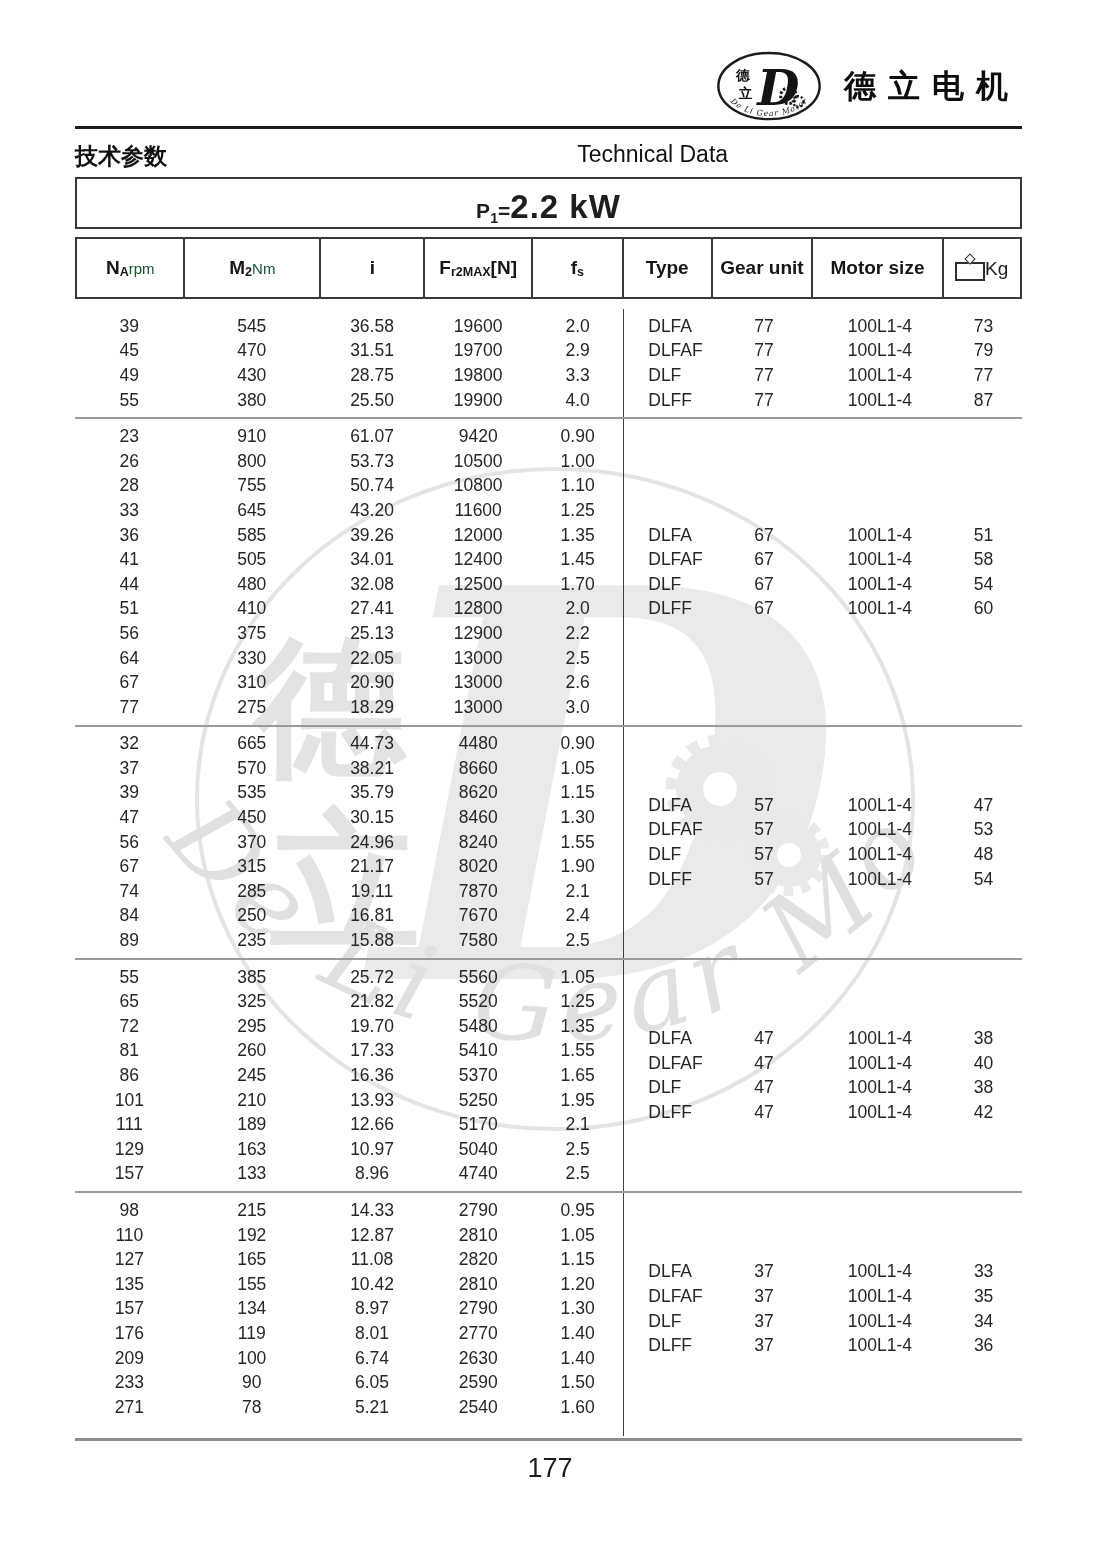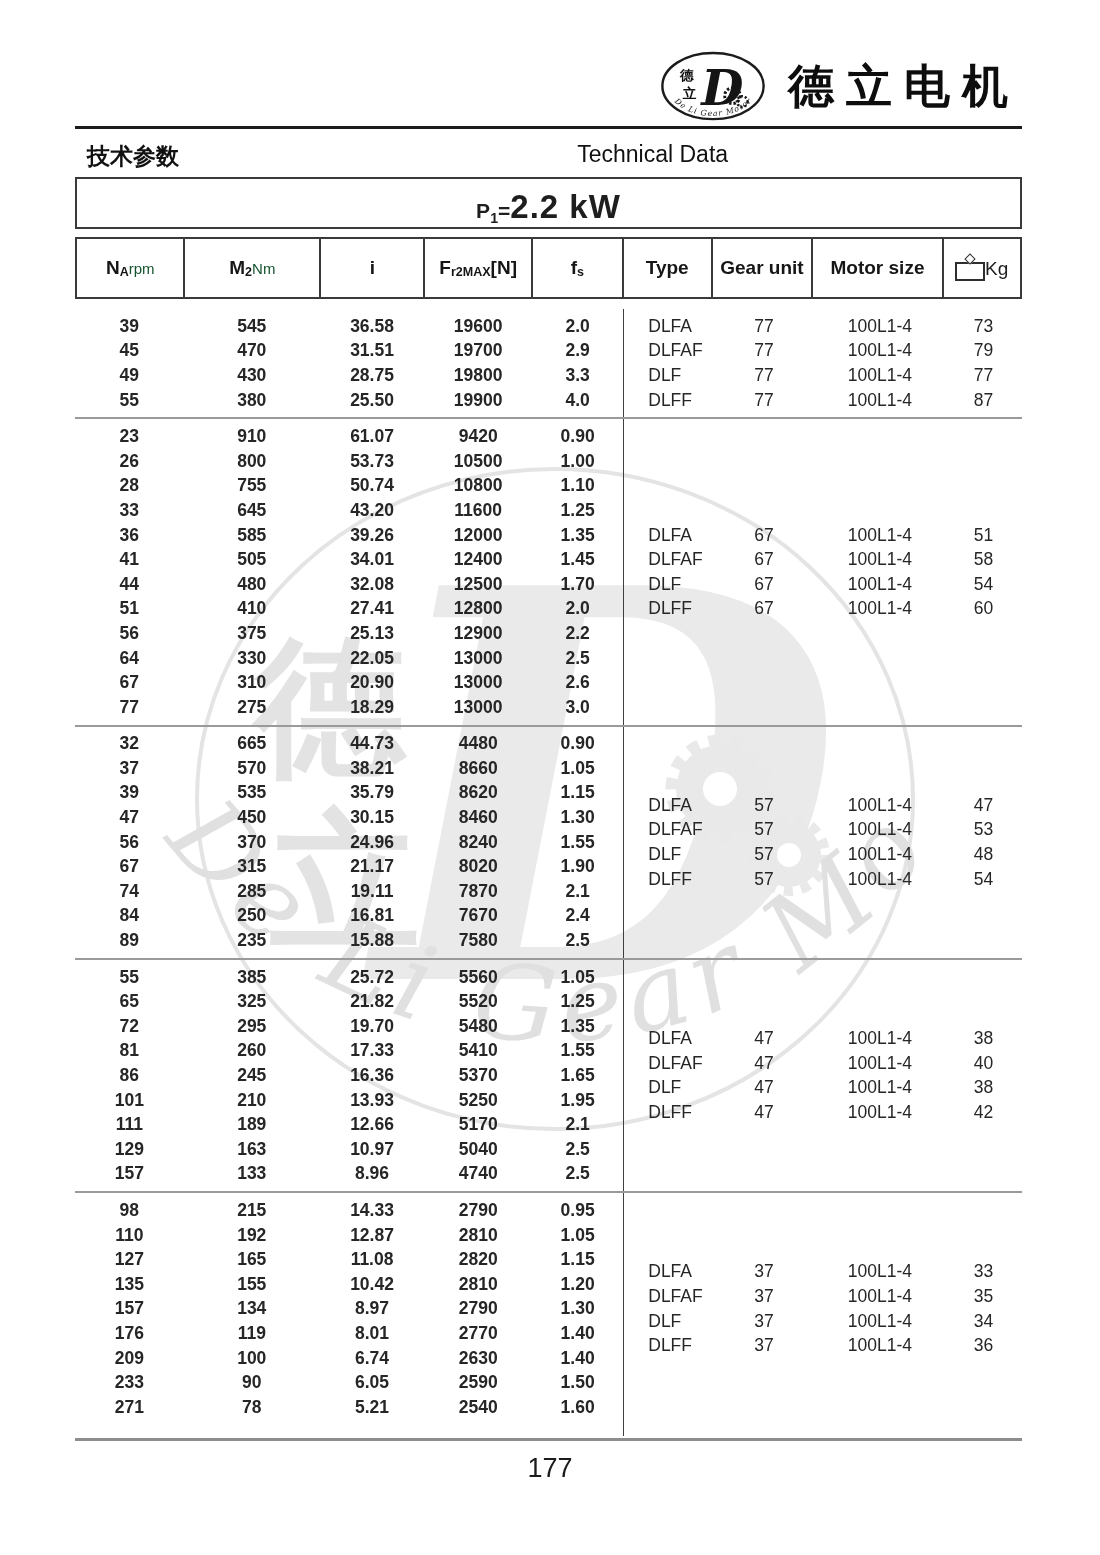--- a/index.html
+++ b/index.html
@@ -10,26 +10,26 @@
     font-family:"Liberation Sans", sans-serif; color:#1e1e1e;
   }
   
   .brand-row {
     padding-top:50px; margin:0 80px 0 75px; height:124px;
     display:flex; justify-content:flex-end; align-items:center; gap:20px;
   }
   .brand-logo { width:110px; height:74px; flex:0 0 auto; }
   .brand-name {
     font-family:"DejaVu Serif", serif; font-weight:bold;
-    font-size:46px; letter-spacing:12px; color:#0d0d0d; white-space:nowrap;
+    font-size:32px; letter-spacing:12px; color:#0d0d0d; white-space:nowrap;
   }
   .top-rule { margin:2px 78px 0 75px; height:3px; background:#1b1b1b; }
   
   .header-labels { position:relative; margin:12px 78px 0 75px; height:30px; }
-  .hl-zh { position:absolute; left:12px; top:0; font-size:23px; font-weight:bold; color:#111; }
+  .hl-zh { position:absolute; left:0; top:0; font-size:23px; font-weight:bold; color:#111; }
   .hl-en { position:absolute; left:61%; top:0; transform:translateX(-50%); font-size:23px; font-weight:normal; color:#111; }
   
   .title-box {
     margin:6px 78px 0 75px; height:52px; border:2px solid #3a3a3a;
     display:flex; align-items:baseline; justify-content:center; padding-top:9px;
   }
   .p-small { font-size:21px; font-weight:bold; }
   .p-small .ss { font-size:0.68em; }
   .p-big { font-size:33px; font-weight:bold; letter-spacing:1px; }
   
@@ -49,22 +49,22 @@
   .weight-icon { position:relative; width:30px; height:19px; border:2px solid #2e2e2e; margin-top:7px; background:#fff; }
   .weight-icon::before {
     content:""; position:absolute; left:50%; top:-9px; transform:translateX(-50%) rotate(45deg);
     width:6px; height:6px; border:1.5px solid #2e2e2e; background:#fff;
   }
   .kg-label { font-size:19px; margin-top:2px; }
   
   .tbody { position:relative; margin:10px 78px 0 75px; }
   .watermark { position:absolute; left:0; top:0; z-index:0; pointer-events:none; }
   .section { position:relative; z-index:1; display:flex; border-bottom:2px solid #9a9a9a; }
-  .section:last-child { border-bottom:none; }
-  .sec-left { width:58%; border-right:1.5px solid #3f3f3f; padding:5px 0;font-weight:bold; }
+  .section:last-child { border-bottom:none;justify-content:space-between; }
+  .sec-left { width:58%; border-right:1.5px solid #3f3f3f; padding:5px 0; }
   .sec-right { width:42%; display:flex; align-items:center; padding:5px 0; }
   .rinner { width:100%; }
   .drow { height:24.6px; display:grid; align-items:center;
           grid-template-columns:19.83% 24.83% 19.05% 19.66% 16.63%; }
   .trow { height:24.6px; display:grid; align-items:center;
           grid-template-columns:22.38% 25.48% 32.86% 19.28%; }
   .section:first-child .drow, .section:first-child .trow { height:27.4px; }
   .section:last-child .sec-left, .section:last-child .sec-right { padding-bottom:16px; }
   .cell, .tcell { text-align:center; font-size:17.5px; color:#262626; }
   .tcell.type { text-align:left; padding-left:24px; }

